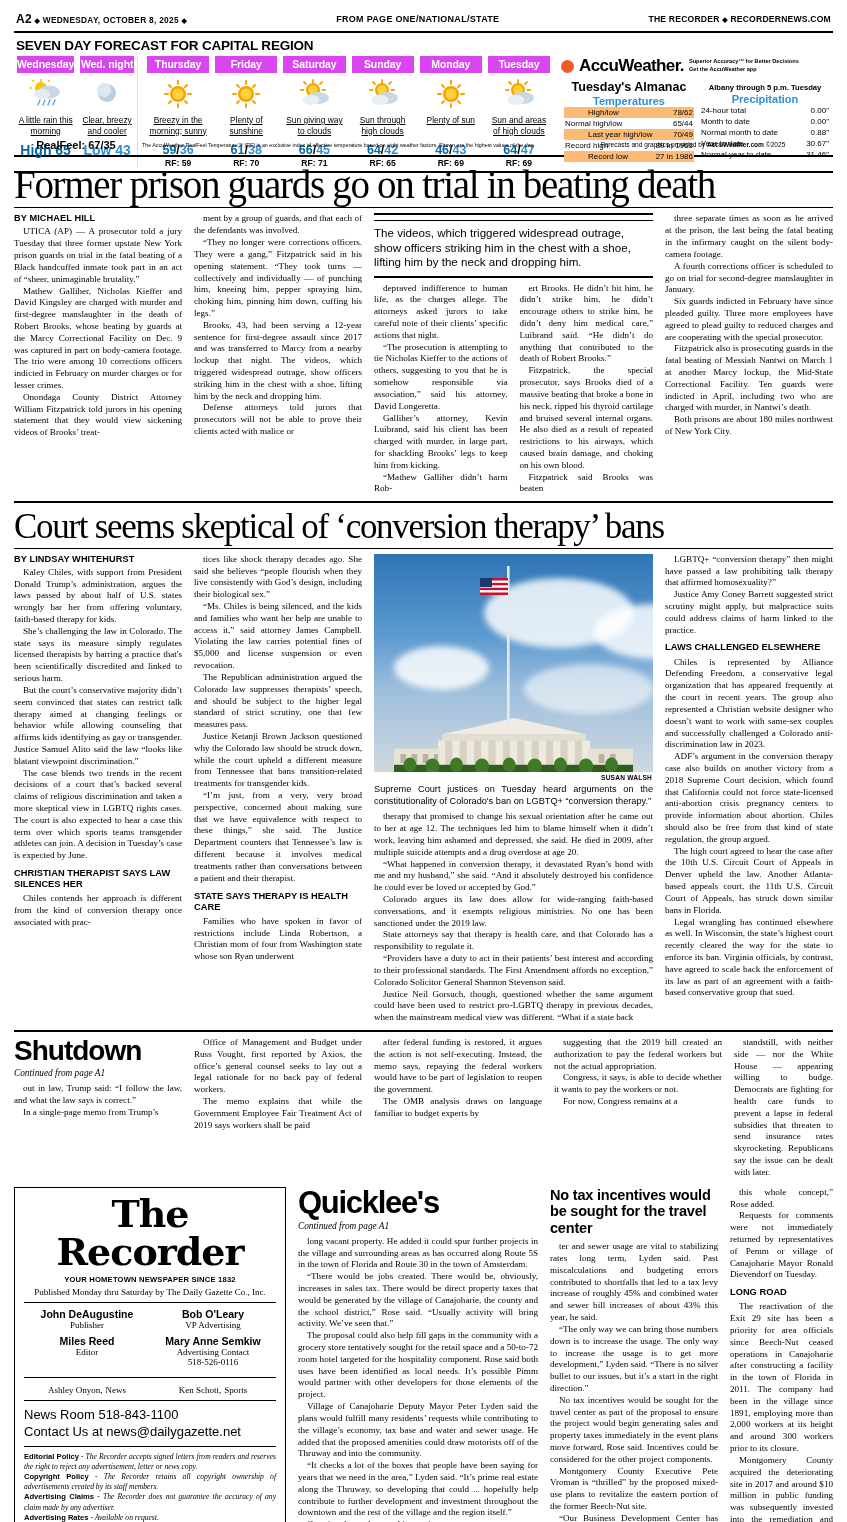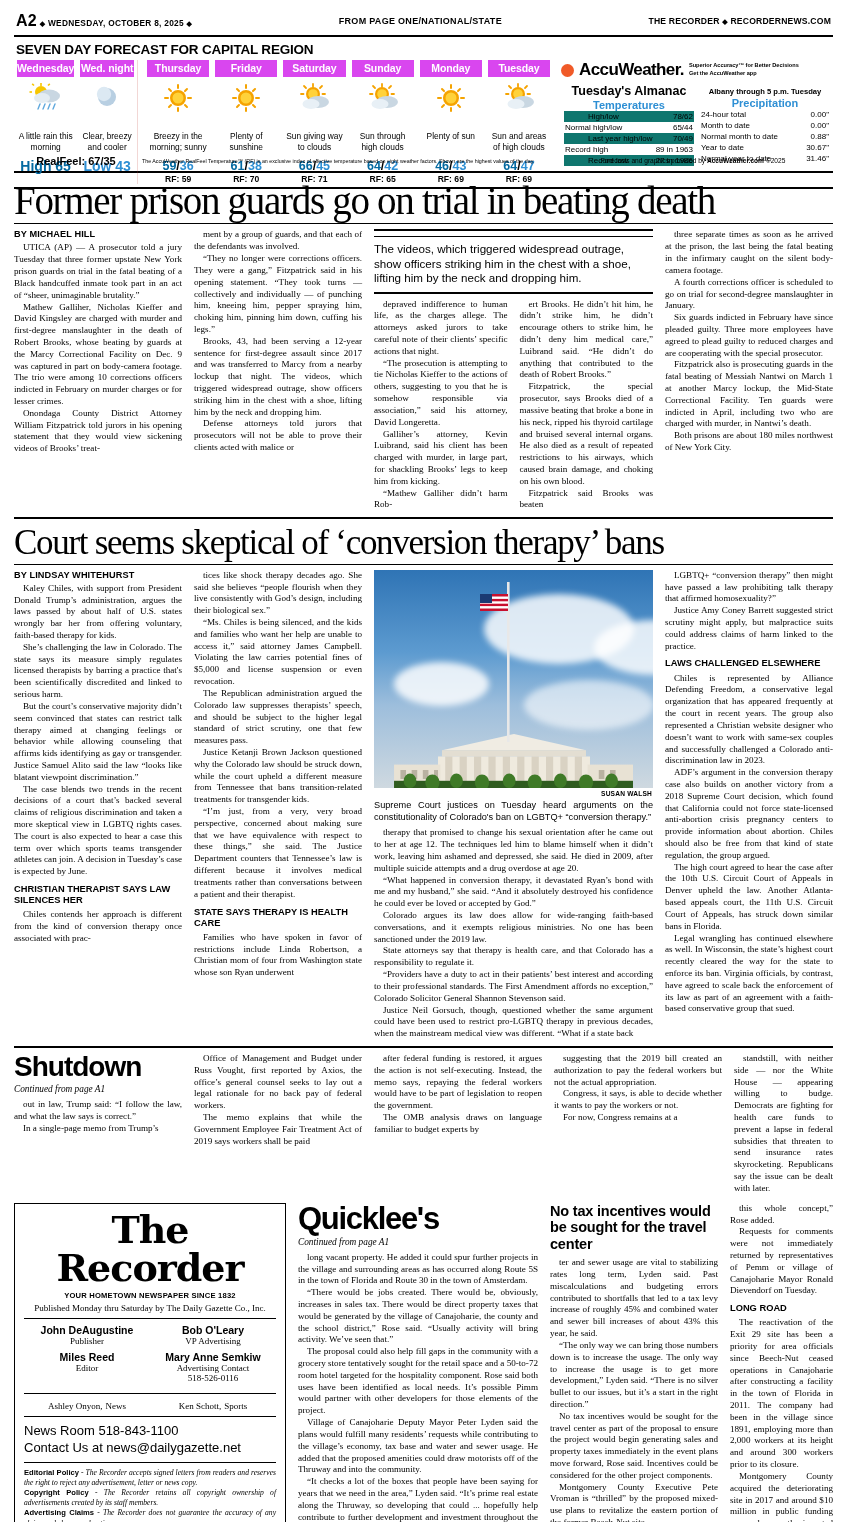--- a/index.html
+++ b/index.html
@@ -13,21 +13,21 @@
   .page { width: 847px; height: 1522px; padding: 0 14px; position: relative; }
 
   
   .masthead-bar {
     display: flex; align-items: center; justify-content: space-between;
     font-family: "Liberation Sans", sans-serif;
     font-weight: bold; font-size: 8.3px; letter-spacing: .2px;
     padding: 12px 2px 5px 2px;
   }
   .mh-left { letter-spacing: .3px; }
-  .mh-left .folio { font-size: 16px; }
+  .mh-left .folio { font-size: 12px; }
   .mh-center { font-size: 9px; letter-spacing: .3px; }
   .mh-right { font-size: 8.6px; letter-spacing: .2px; }
   .dia { font-size: 7px; vertical-align: middle; }
 
   
   .weather {
     border-top: 2.5px solid #000;
     border-bottom: 2.5px solid #000;
     padding: 5px 0 3px 0;
     display: flex; position: relative;
@@ -46,22 +46,23 @@
   .wx-daylabel {
     background: #d946ef; color: #fff;
     font-family: "Liberation Sans", sans-serif;
     font-weight: bold; font-size: 10.5px;
     padding: 2px 0 3px 0; margin: 0 1px;
     white-space: nowrap; letter-spacing: -.1px;
   }
   .wx-icon { height: 34px; display: flex; align-items: center; justify-content: center; margin-top: 4px;}
   .wx-desc {
     font-family: "Liberation Sans", sans-serif;
-    font-size: 8.4px; line-height: 1.25; margin-top: 16px; min-height: 22px;
+    font-size: 8.4px; line-height: 1.25; margin-top: 4px; min-height: 22px;
     padding: 0 1px;
+    text-decoration: underline;
   }
   .wx-temps { font-family: "Liberation Sans", sans-serif; font-weight: bold; font-size: 12.5px; margin-top: 6px;}
   .wx-hi { color: #0369a1; }
   .wx-lo { color: #2e8fd4; }
   .wx-rf { font-family: "Liberation Sans", sans-serif; font-weight: bold; font-size: 8.6px; margin-top: 1px;}
   .wx-bigtemp { font-family: "Liberation Sans", sans-serif; font-weight: bold; font-size: 14px; margin-top: 5px;}
   .wx-realfeel { font-family: "Liberation Sans", sans-serif; font-weight: bold; font-size: 11px; margin-top: 2px; text-align:center;}
   .wx-foot {
     font-family: "Liberation Sans", sans-serif;
     font-size: 5.3px; line-height: 1.3; margin-top: 5px; padding-left: 4px;
@@ -78,21 +79,21 @@
   .almanac { display: flex; margin-top: 4px; }
   .alm-col { flex: 1; padding: 0 3px; }
   .alm-h1 { font-family: "Liberation Sans", sans-serif; font-weight: bold; font-size: 12.5px; text-align: center;}
   .alm-h1s { font-family: "Liberation Sans", sans-serif; font-weight: bold; font-size: 7.6px; text-align: center; padding-top:3px;}
   .alm-h2 { font-family: "Liberation Sans", sans-serif; font-weight: bold; font-size: 11px; color: #2e8fd4; text-align: center; margin-top: 1px;}
   .alm-row {
     font-family: "Liberation Sans", sans-serif;
     font-size: 8px; display: flex; justify-content: space-between;
     padding: 1px 1px; white-space: nowrap;
   }
-  .alm-row.shade { background: #0f766e; padding-left: 24px; }
+  .alm-row.shade { background: #fdba74; padding-left: 24px; }
   .alm-lead { flex: 1; overflow: hidden; }
   .aw-credit { font-family: "Liberation Sans", sans-serif; font-size: 6.6px; text-align: center; margin-top: 4px;}
   .aw-credit b { font-weight: bold; }
 
   
   .headline {
     font-family: "Liberation Serif", serif;
     font-weight: normal; letter-spacing: -1.3px;
     line-height: .96;
   }

